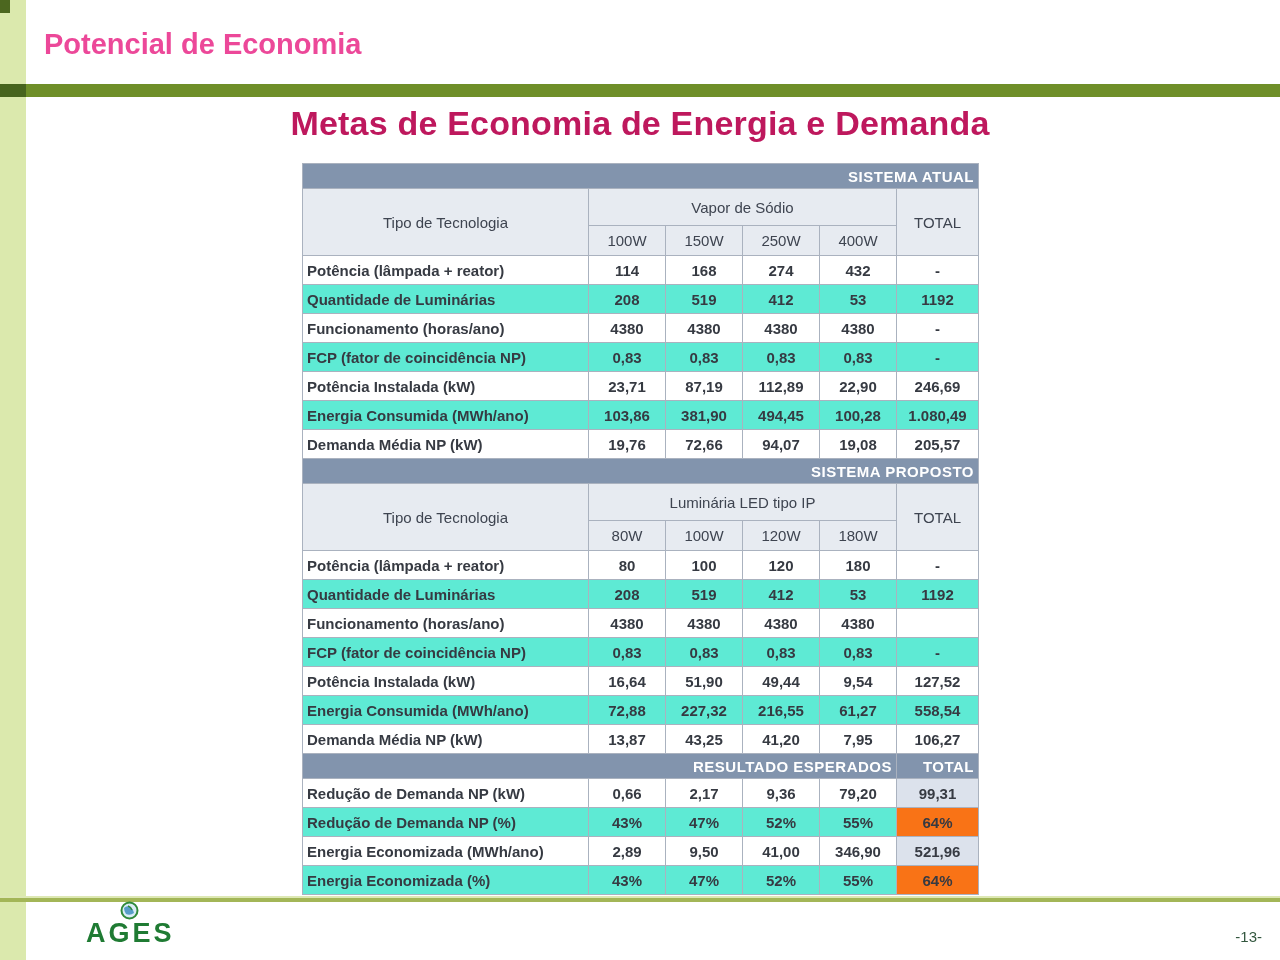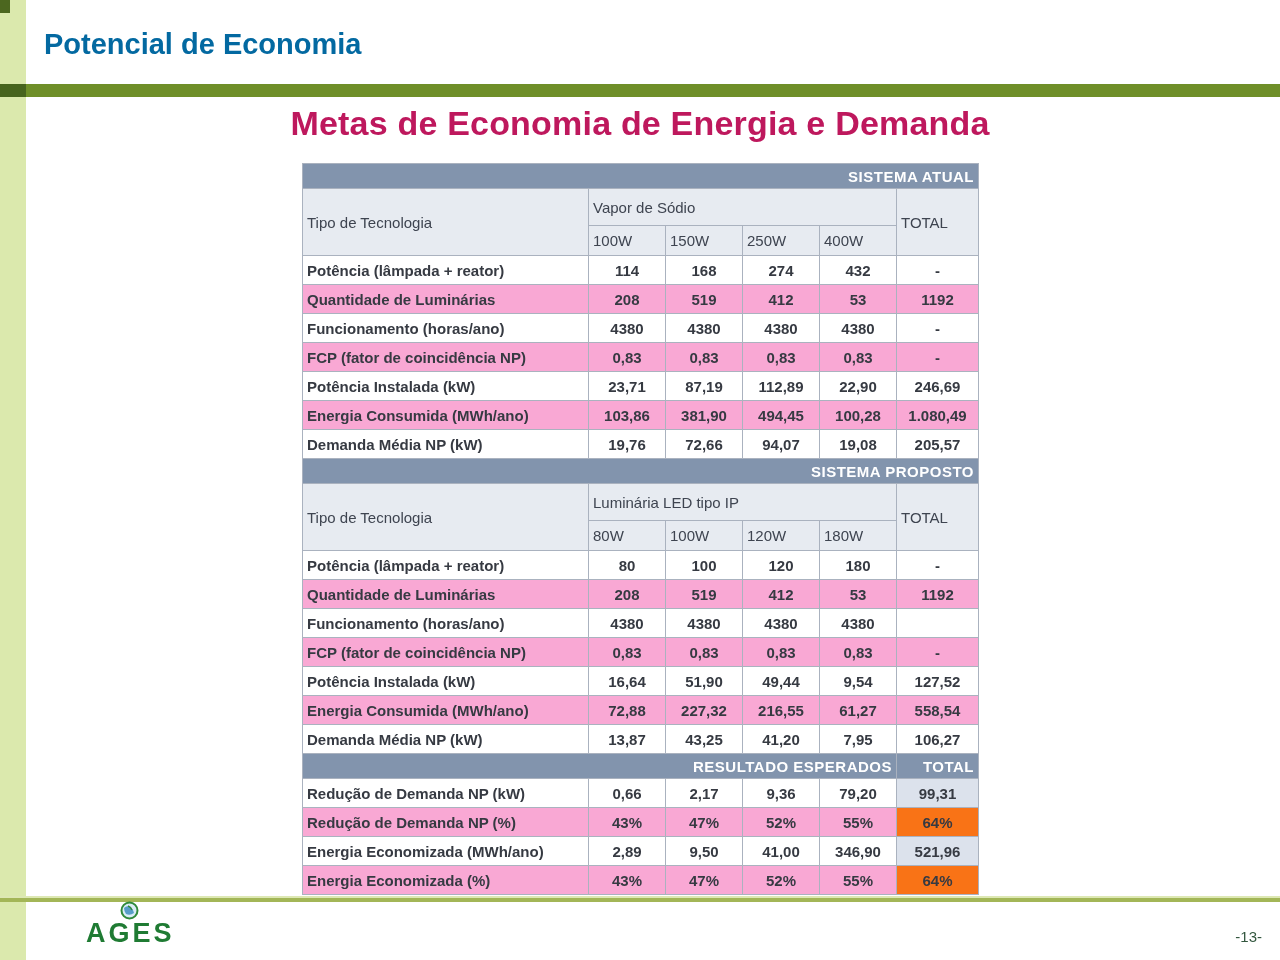--- a/index.html
+++ b/index.html
@@ -4,38 +4,38 @@
 <style>
   html,body{margin:0;padding:0;width:1280px;height:960px;background:#ffffff;
     font-family:"Liberation Sans", sans-serif;overflow:hidden;}
   .slide{position:relative;width:1280px;height:960px;background:#ffffff;}
 
   
   .left-strip{position:absolute;left:0;top:0;width:26px;height:960px;background:#dbe9ad;}
   .corner-block{position:absolute;left:0;top:0;width:10px;height:13px;background:#4c671f;}
 
   
-  .header-title{position:absolute;left:44px;top:28px;font-size:29px;font-weight:600;color:#0369a1;}
+  .header-title{position:absolute;left:44px;top:28px;font-size:29px;font-weight:600;color:#ec4899;}
   .green-bar{position:absolute;left:0;top:84px;width:1280px;height:13px;background:#6f8f29;}
   .green-bar-dark{position:absolute;left:0;top:84px;width:26px;height:13px;background:#47641e;}
 
   .slide-title{position:absolute;left:0;top:104px;width:100%;margin:0;text-align:center;
     font-size:34px;font-weight:bold;color:#be185d;letter-spacing:0.2px;}
 
   
   .table-wrap{position:absolute;left:302px;top:163px;width:676px;}
   table{border-collapse:collapse;table-layout:fixed;width:676px;font-size:15px;color:#363a42;}
   td{border:1px solid #aab2bf;overflow:hidden;white-space:nowrap;padding:0 4px;}
   .band{background:#8294ad;color:#ffffff;font-weight:bold;text-align:right;height:24px;
     font-size:15px;letter-spacing:0.5px;}
-  .hdr{background:#e7ebf1;color:#3e4450;}
+  .hdr{background:#e7ebf1;text-align:center;color:#3e4450;}
   .hdr-row1 .group{height:36px;}
   .hdr-row2 .watt{height:29px;}
   .data-row td{height:28px;}
-  .stripe td{background:#f9a8d4;}
+  .stripe td{background:#5eead4;}
   .lbl{text-align:left;font-weight:bold;padding-left:4px;}
   .val{text-align:center;font-weight:600;}
   .res-total{background:#dce2ec;font-weight:bold;margin-top:20px;}
   .stripe .res-total{background:#f97316;}
 
   
   .footer-line{position:absolute;left:0;top:896px;width:1280px;height:4px;
     background:#a3b657;border-top:2px solid #dde8b4;}
   .logo{position:absolute;left:86px;top:901px;width:86px;text-align:center;}
   .logo .globe{display:block;margin:0 auto;}

